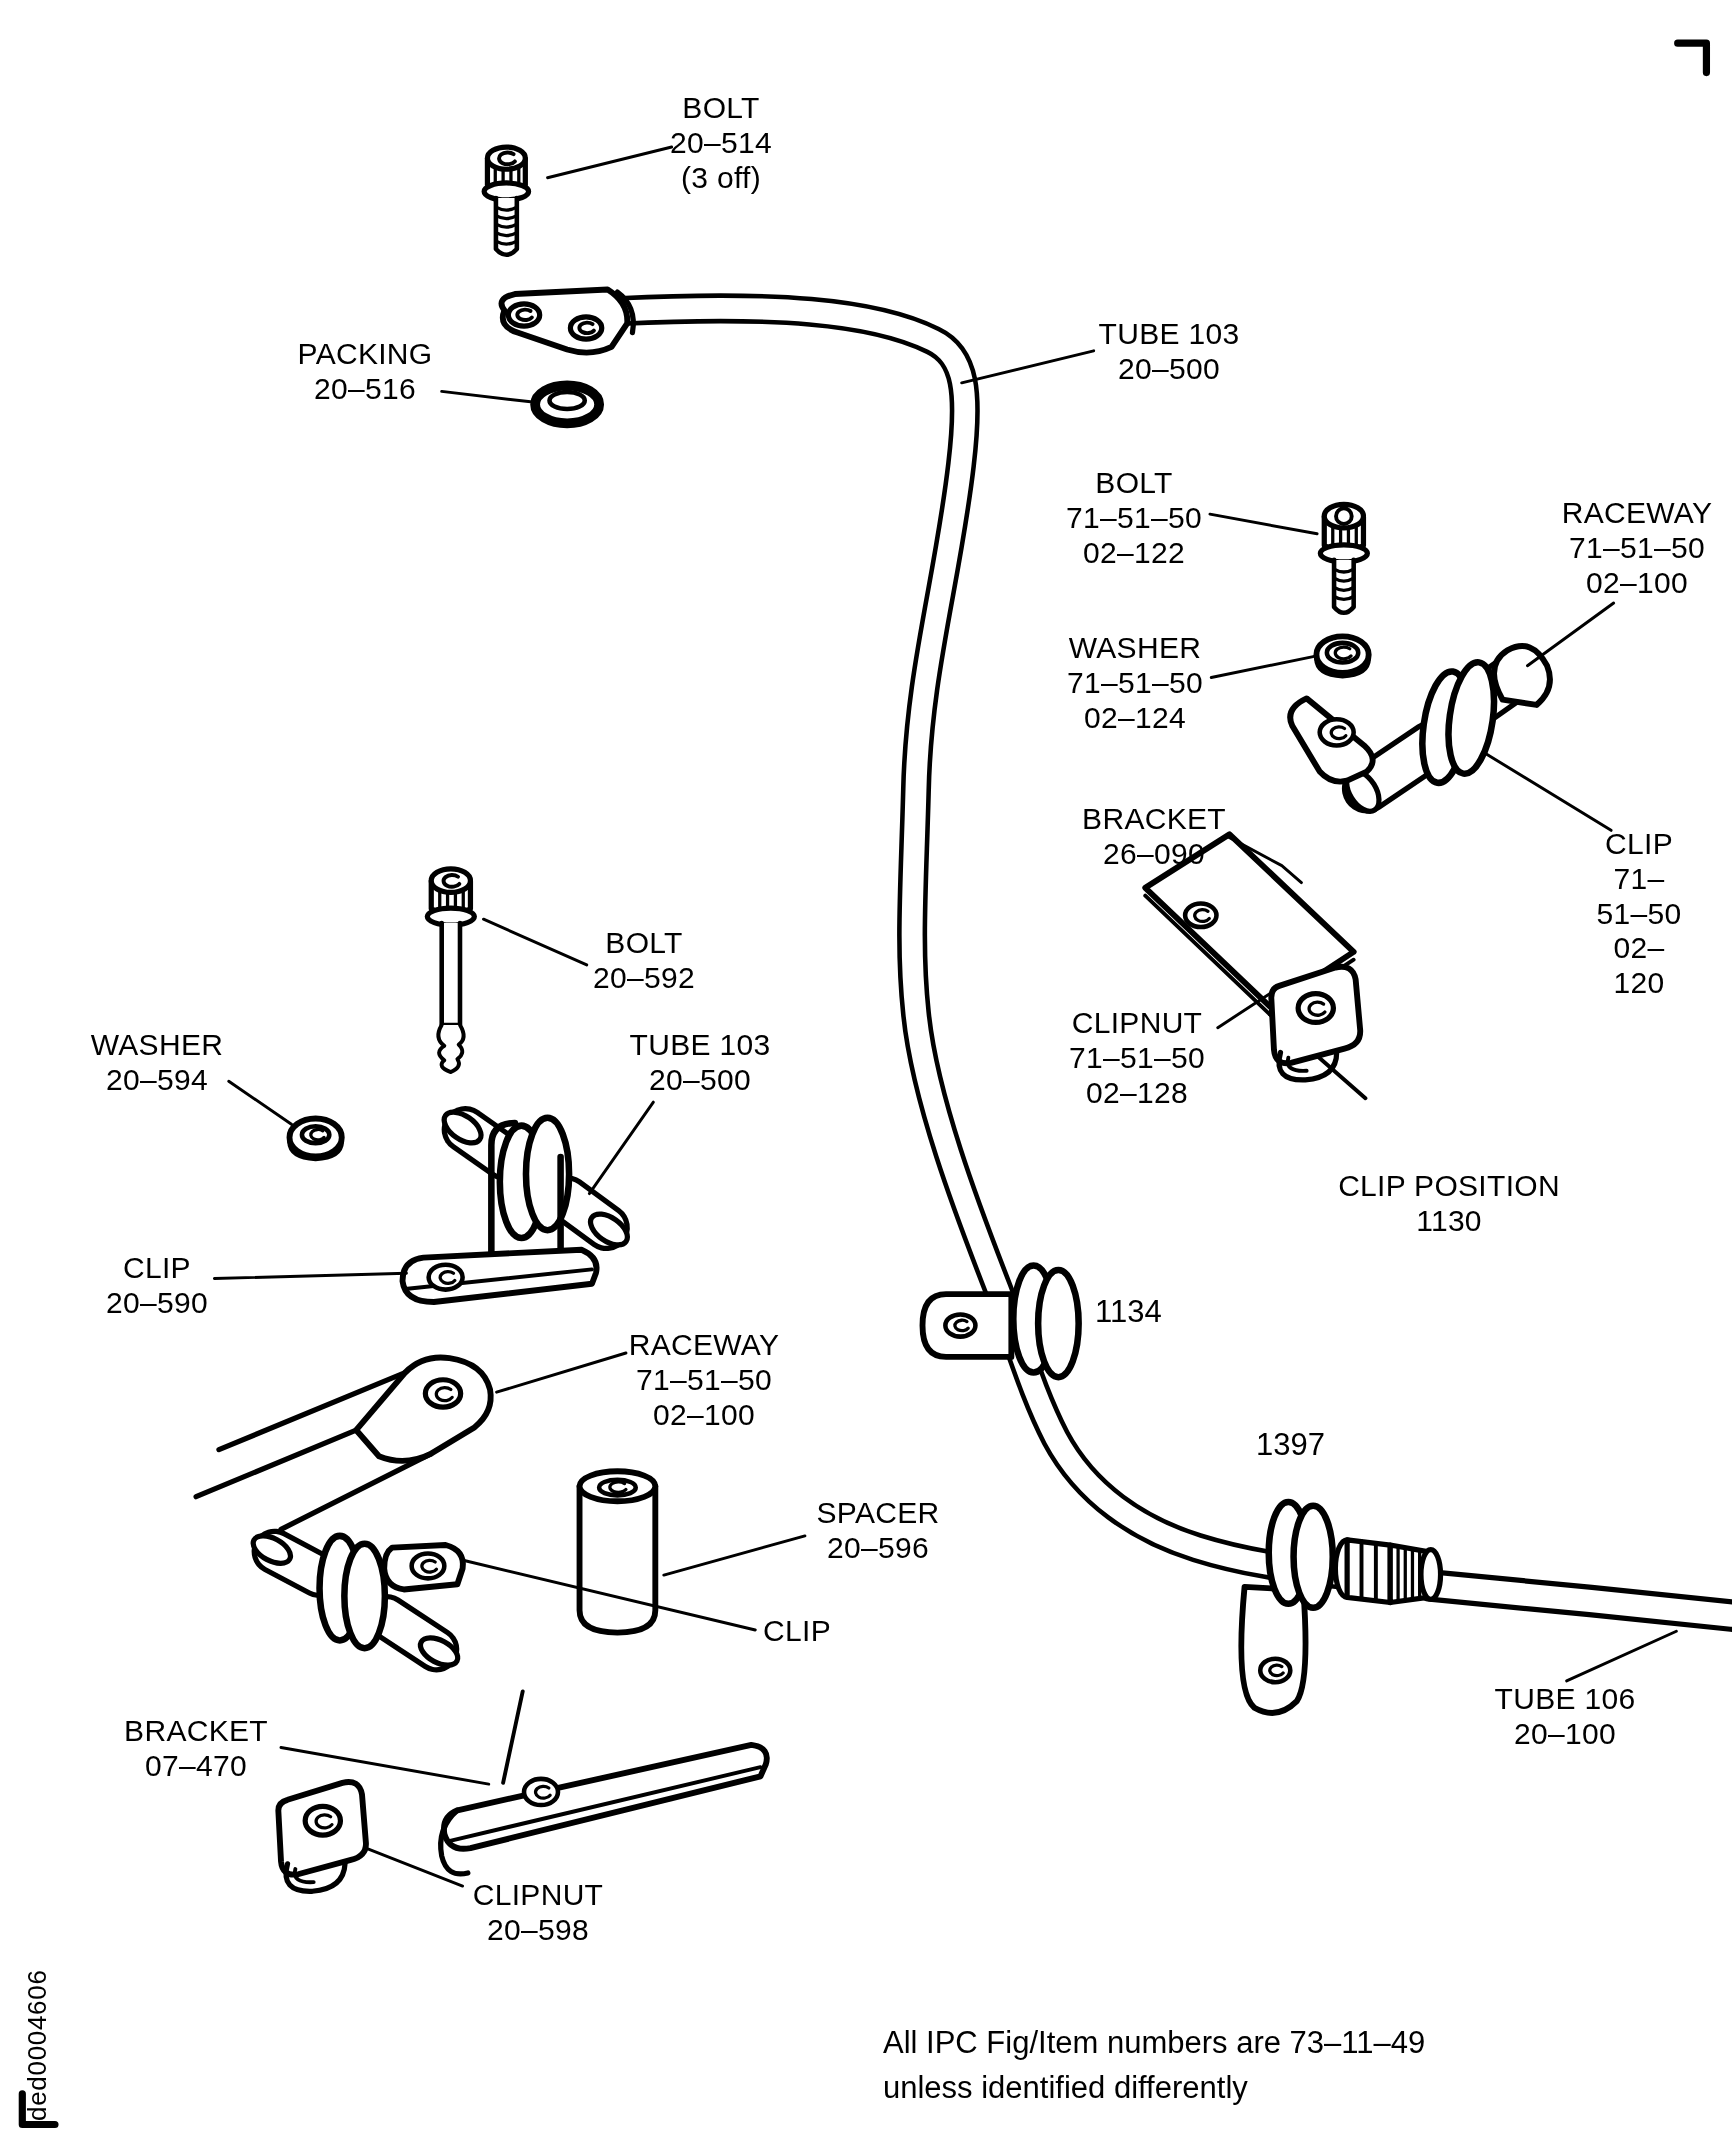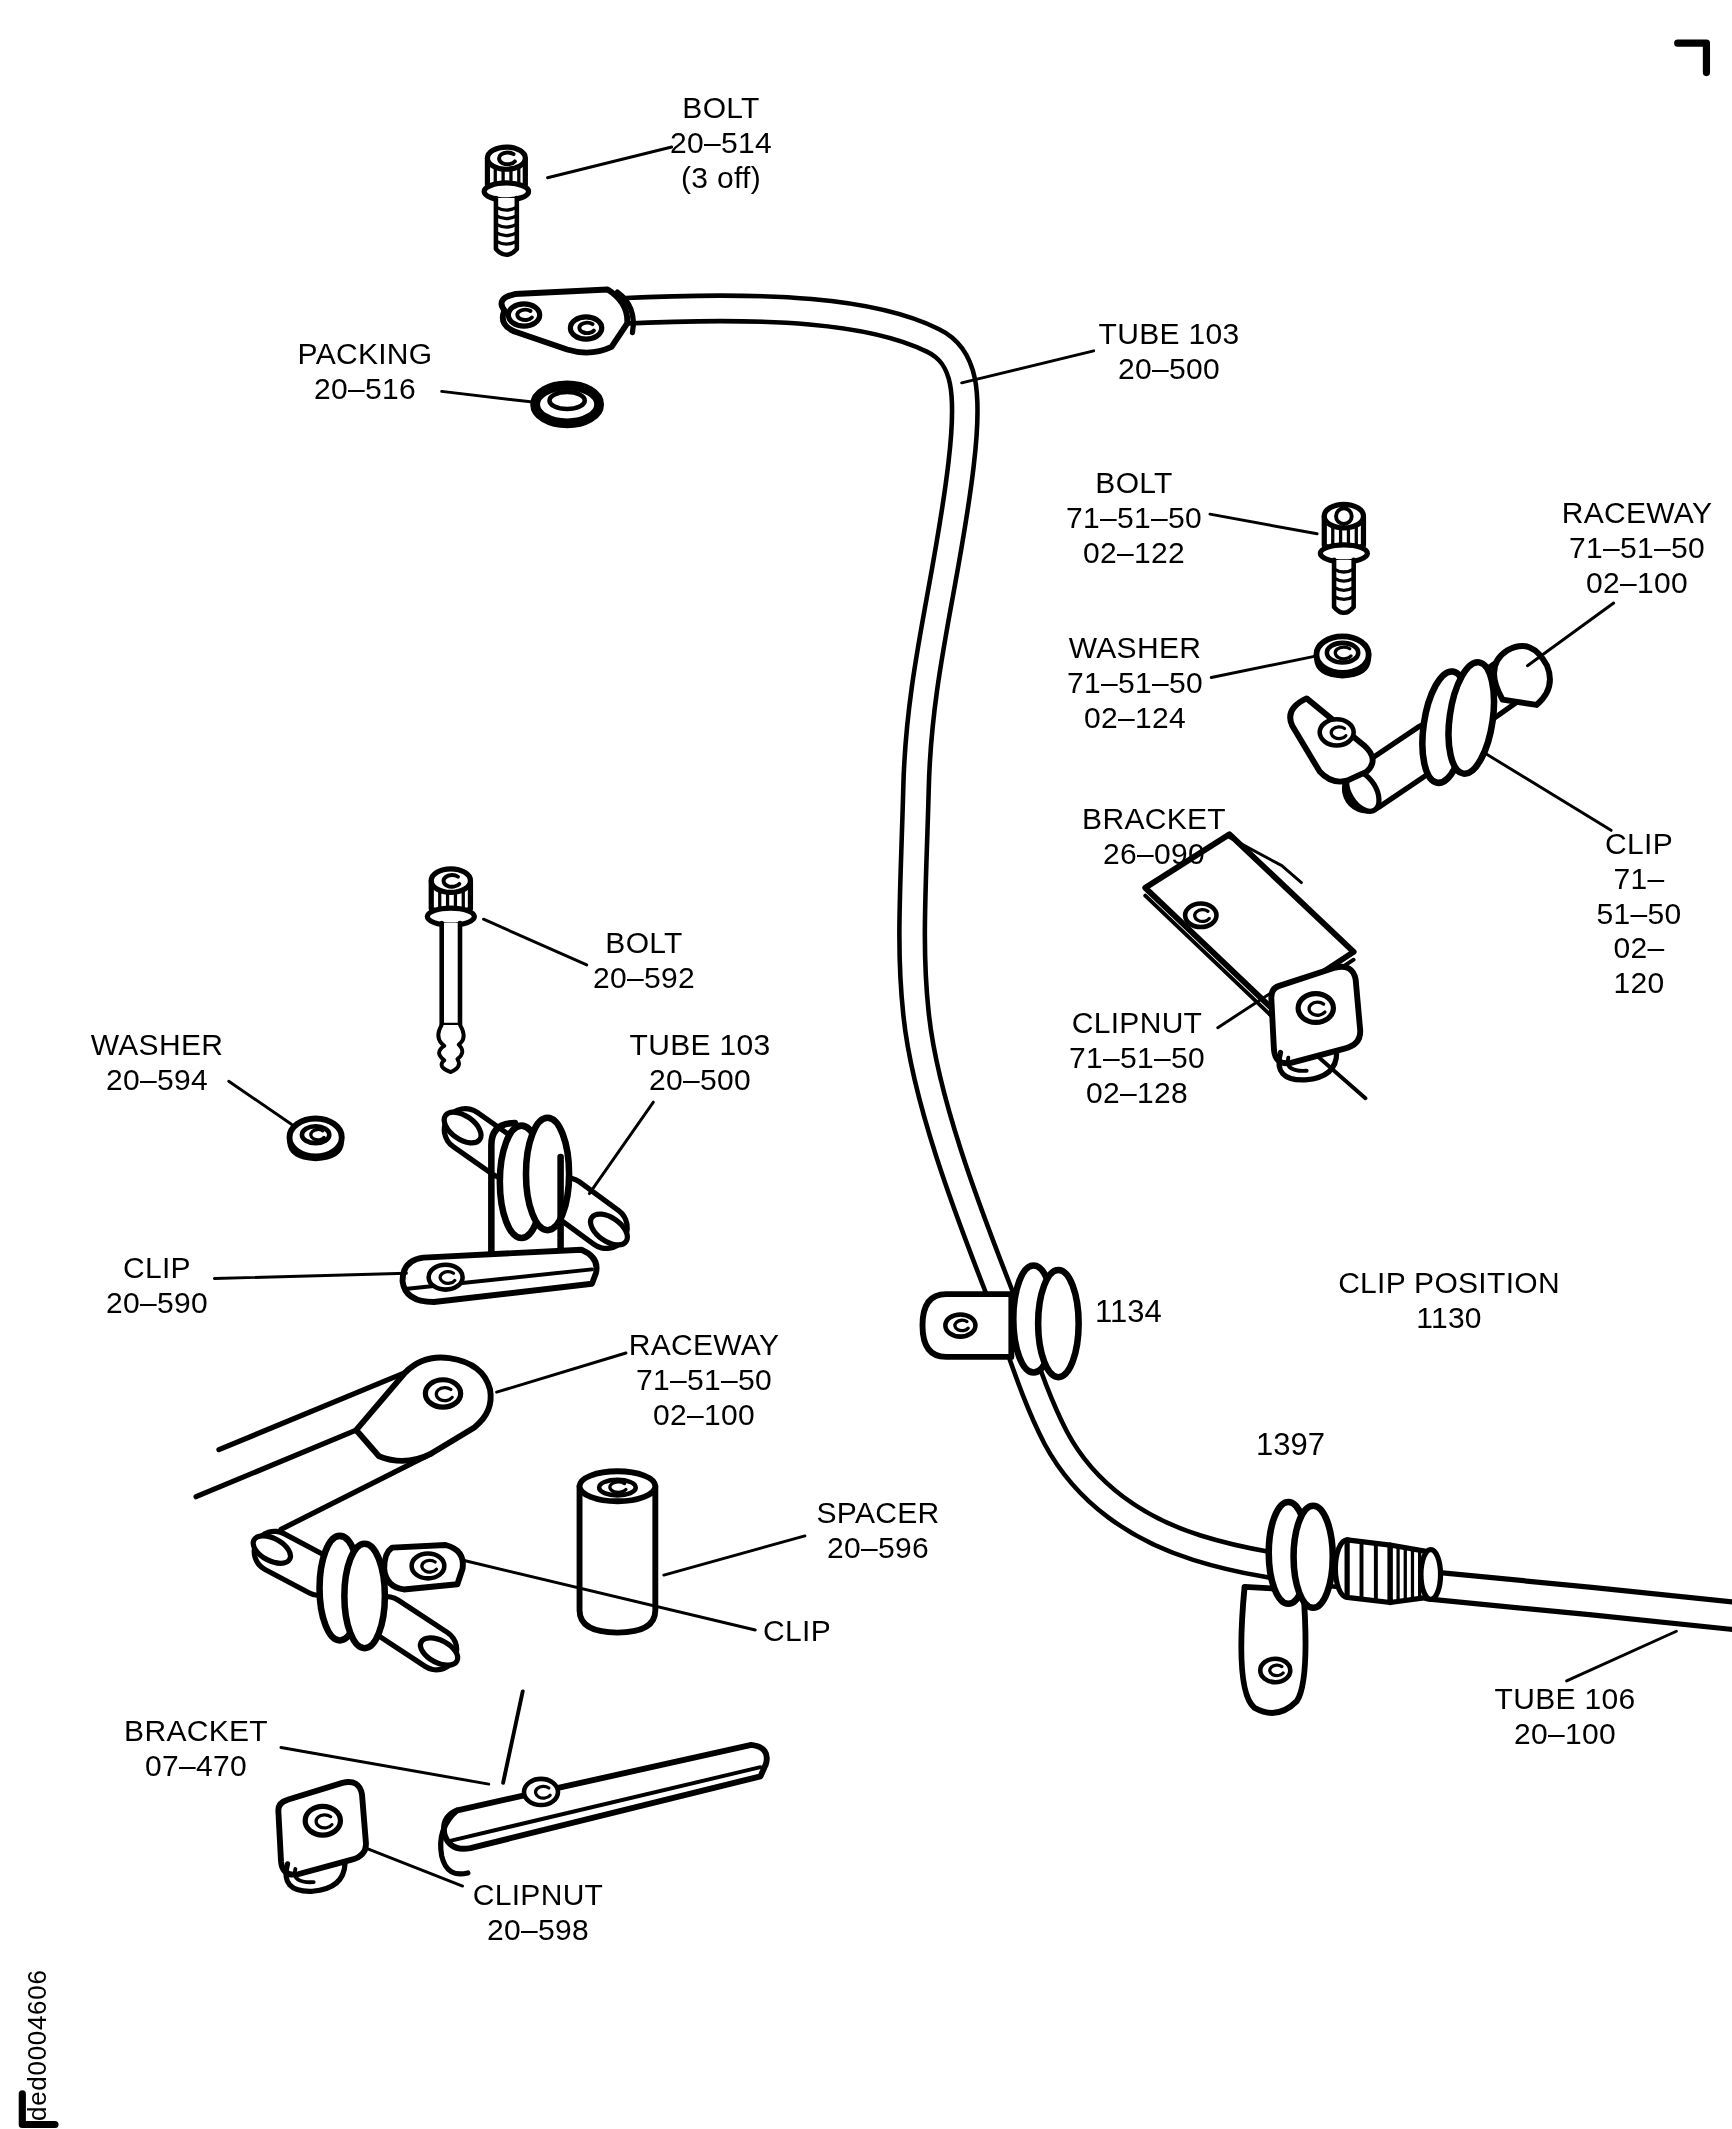--- a/index.html
+++ b/index.html
@@ -288,21 +288,21 @@
 71–51–50
 02–124</div>
   <div class="lbl" style="left:1154px;top:783px">BRACKET
 26–090</div>
   <div class="lbl" style="left:1639px;top:808px">CLIP
 71–51–50
 02–120</div>
   <div class="lbl" style="left:1137px;top:987px">CLIPNUT
 71–51–50
 02–128</div>
-  <div class="lbl" style="left:1449px;top:1247px">CLIP POSITION 1130</div>
+  <div class="lbl" style="left:1449px;top:1150px">CLIP POSITION 1130</div>
   <div class="lbl" style="left:644px;top:907px">BOLT
 20–592</div>
   <div class="lbl" style="left:157px;top:1009px">WASHER
 20–594</div>
   <div class="lbl" style="left:700px;top:1009px">TUBE 103
 20–500</div>
   <div class="lbl" style="left:157px;top:1232px">CLIP
 20–590</div>
   <div class="lbl" style="left:704px;top:1309px">RACEWAY
 71–51–50
@@ -313,15 +313,17 @@
   <div class="lbl" style="left:196px;top:1695px">BRACKET
 07–470</div>
   <div class="lbl" style="left:538px;top:1859px">CLIPNUT
 20–598</div>
   <div class="lbl" style="left:1565px;top:1663px">TUBE 106
 20–100</div>
 
   <div class="num" style="left:1095px;top:1275px">1134</div>
   <div class="num" style="left:1256px;top:1408px">1397</div>
 
+  <div class="foot">All IPC Fig/Item numbers are 73–11–49
+unless identified differently</div>
   <div class="vert">ded0004606</div>
 </div>
 
 
 </body></html>

